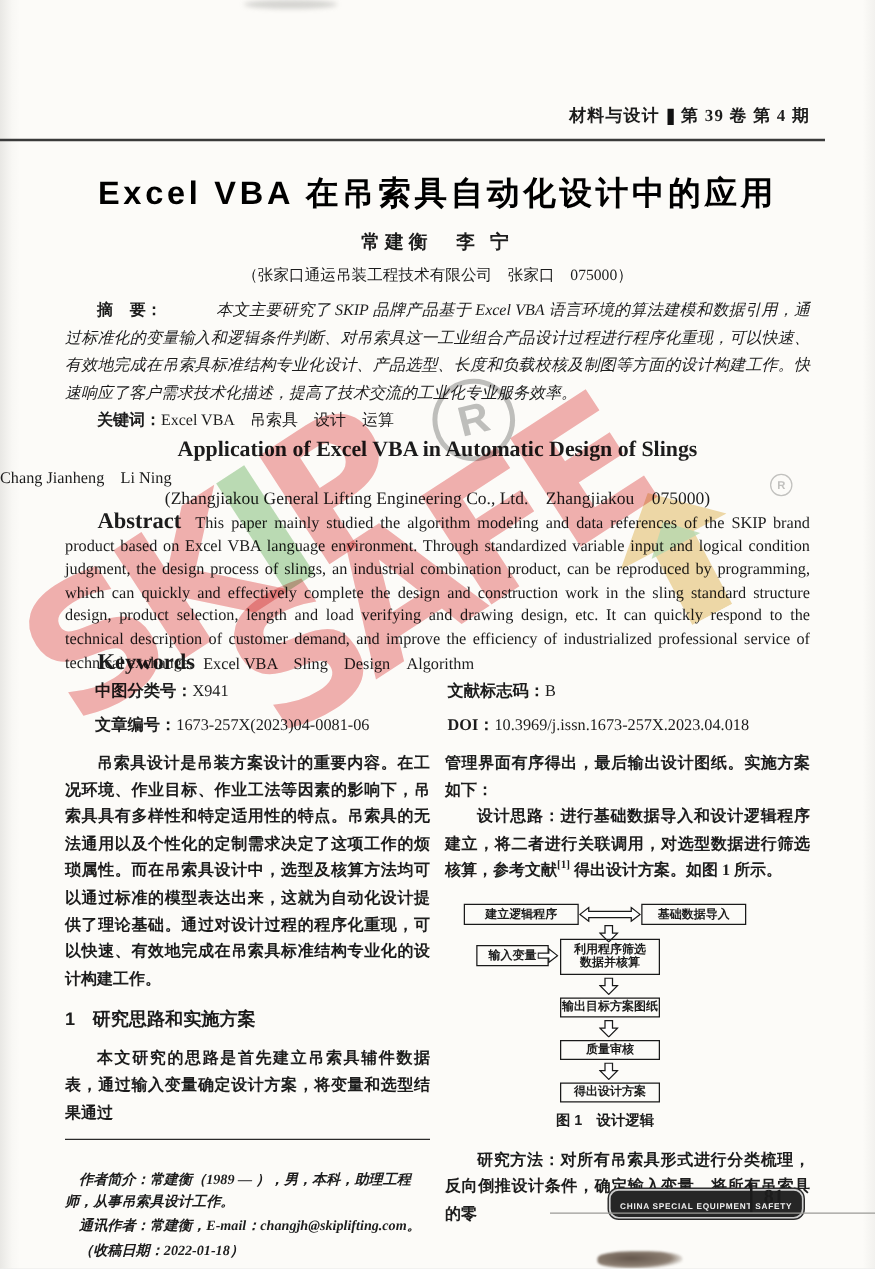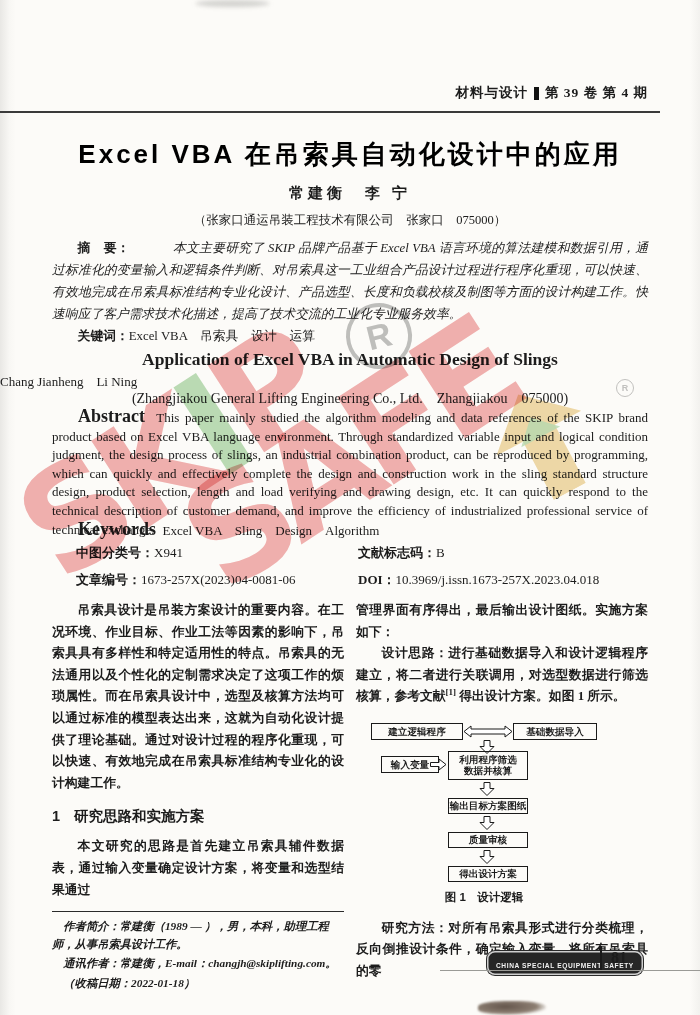--- a/index.html
+++ b/index.html
@@ -51,21 +51,21 @@
   .m1{top:544px;} .m2{top:571px;}
 
   
   .col{position:absolute;top:600px;width:292px;font-size:12.8px;line-height:21.6px;text-align:justify;}
   .col-l{left:52px;} .col-r{left:356px;}
   .col p{margin:0;font-weight:bold;}
   .indent{text-indent:2em;}
   .sec-h{margin-top:11px;margin-bottom:9px;font-family:"Liberation Sans","DejaVu Sans",sans-serif;
         font-size:14.5px;font-weight:700;line-height:22px;}
   .sec-h .no{margin-right:14px;}
-  .footnote{margin-top:10px;border-top:1.2px solid #2a2a2a;padding-top:6px;
+  .footnote{margin-top:10px;border-top:1.2px solid #2a2a2a;padding-top:24px;
         font-size:11.3px;line-height:17.5px;font-style:italic;}
   .footnote p{text-indent:1em;margin:0 0 2px 0;text-align:left;}
   sup{font-size:9px;line-height:0;}
 
   
   .fig{position:relative;height:162px;margin-top:13px;}
   .fbox{position:absolute;box-sizing:border-box;border:1.6px solid #1a1a1a;background:transparent;
         display:flex;flex-direction:column;align-items:center;justify-content:center;
         font-family:"Liberation Sans","DejaVu Sans",sans-serif;font-size:9.6px;font-weight:700;
         line-height:11px;text-align:center;}

